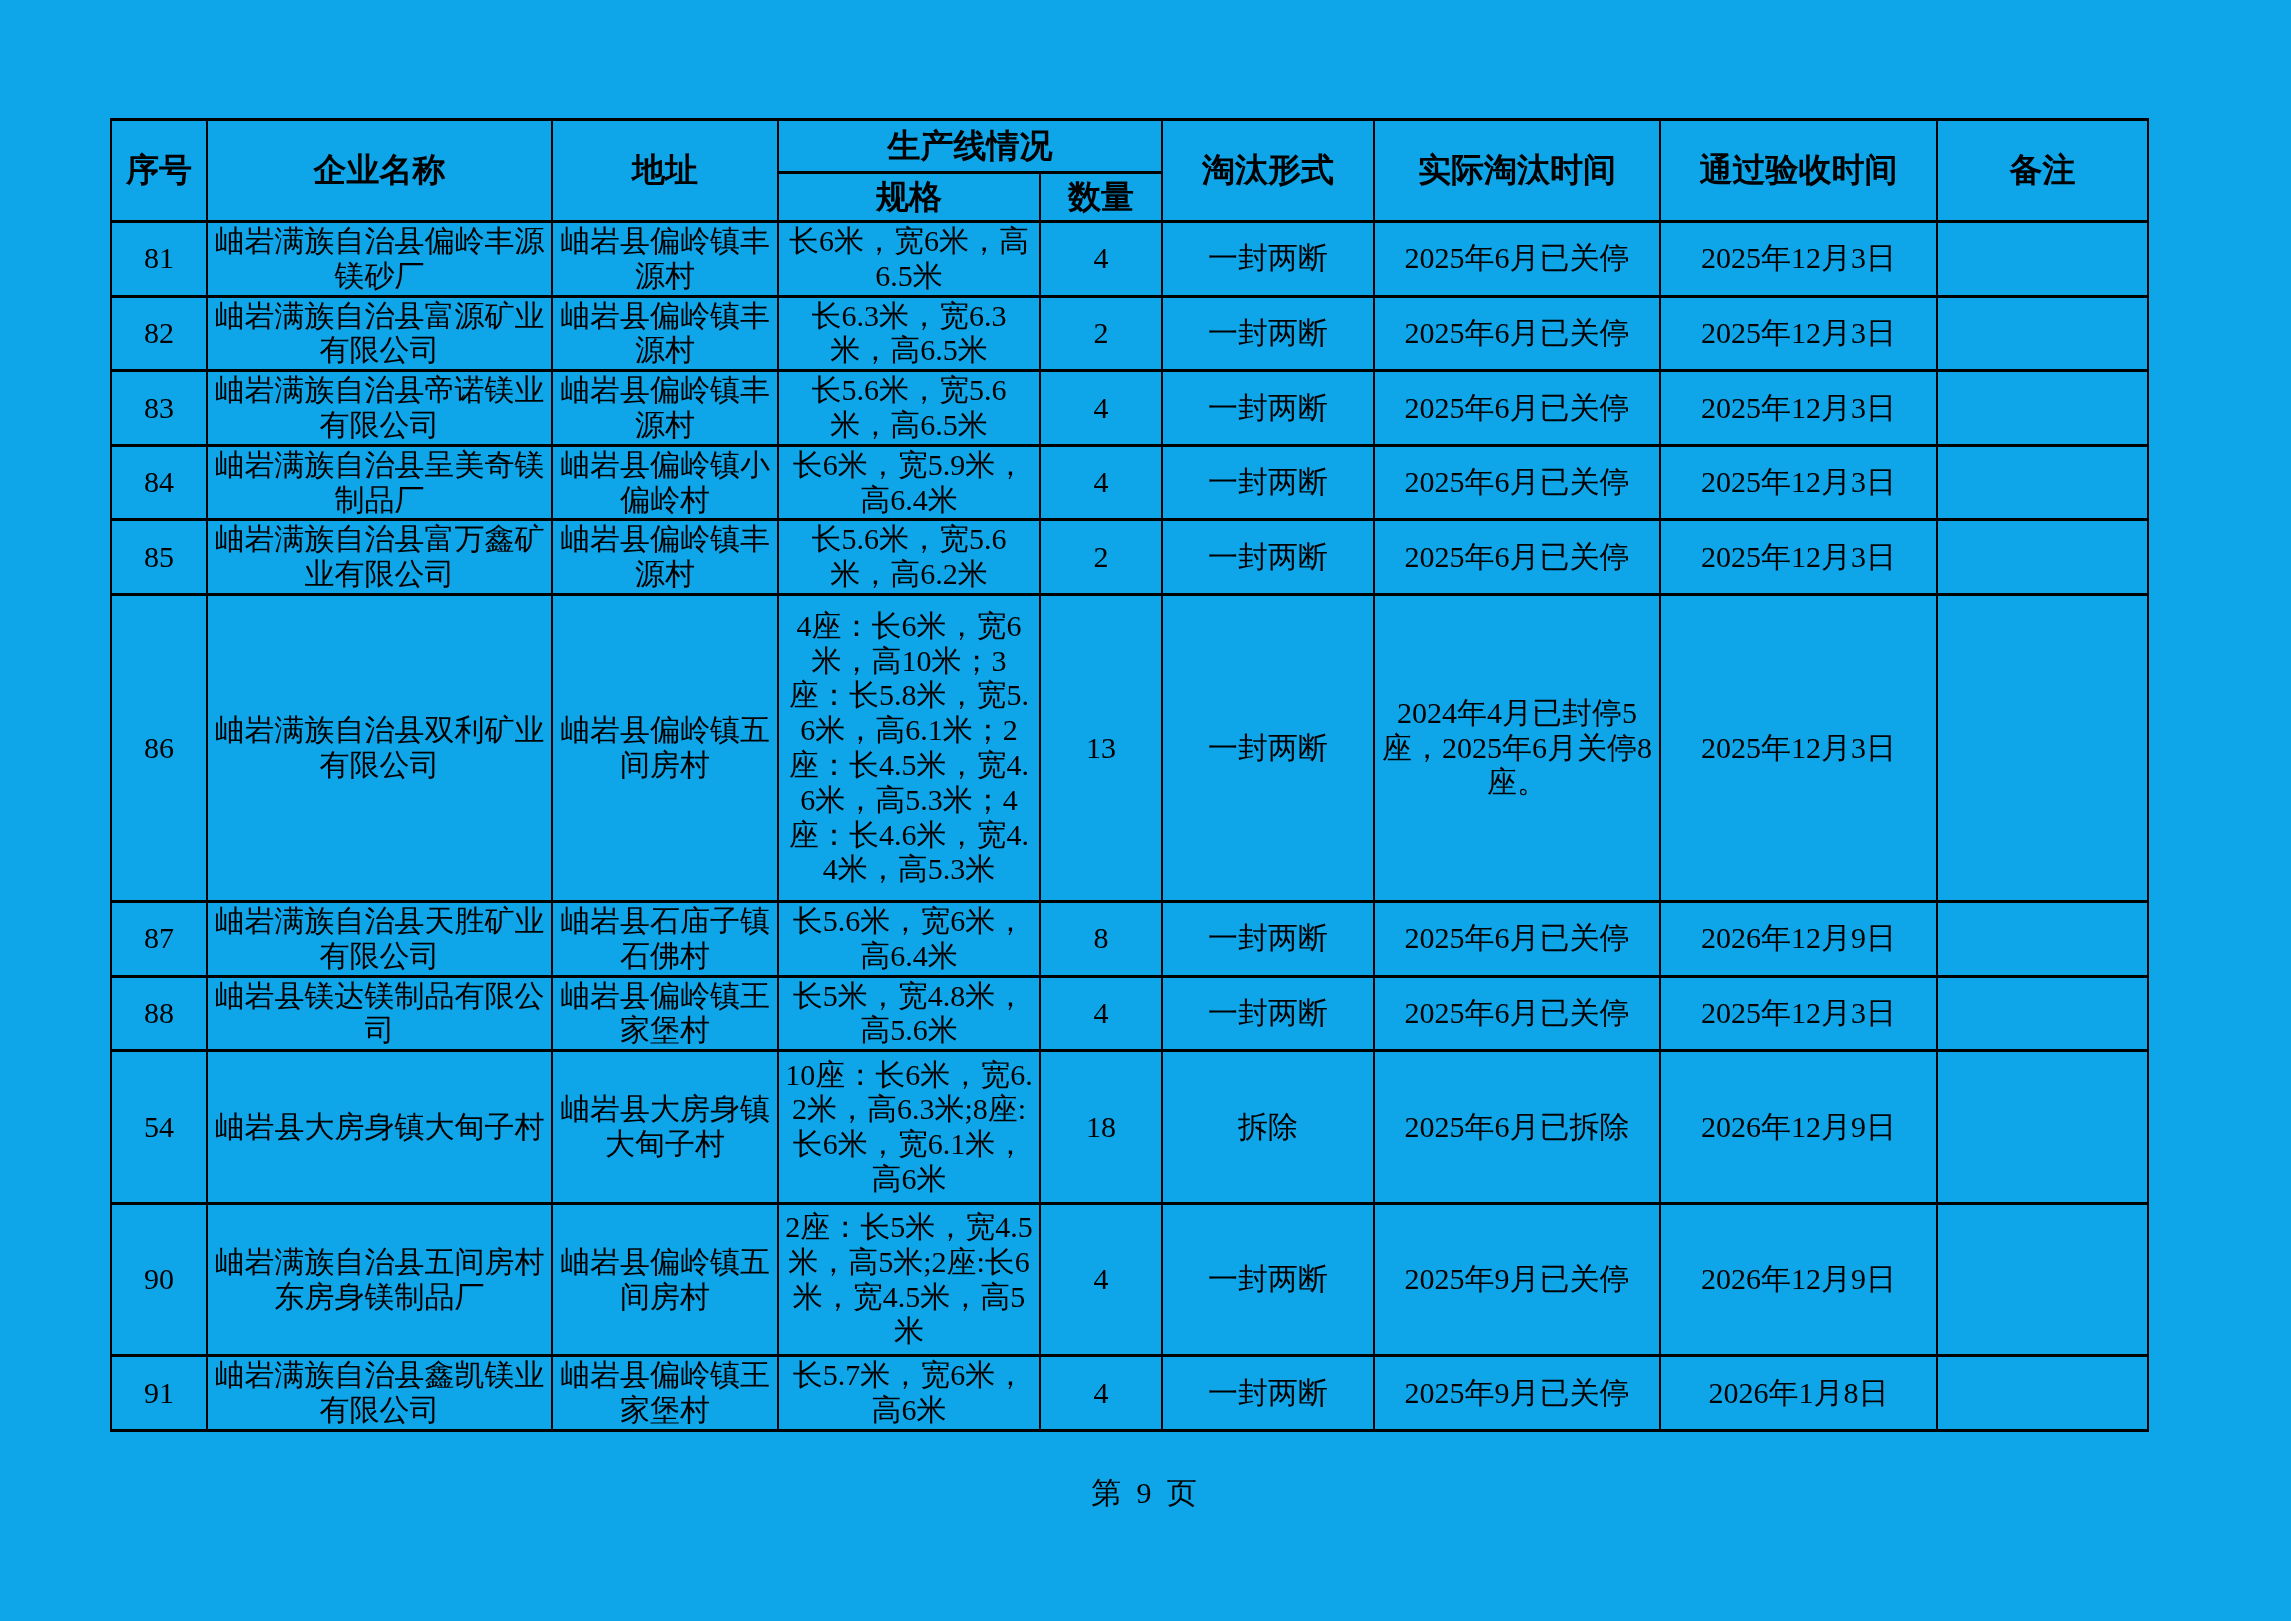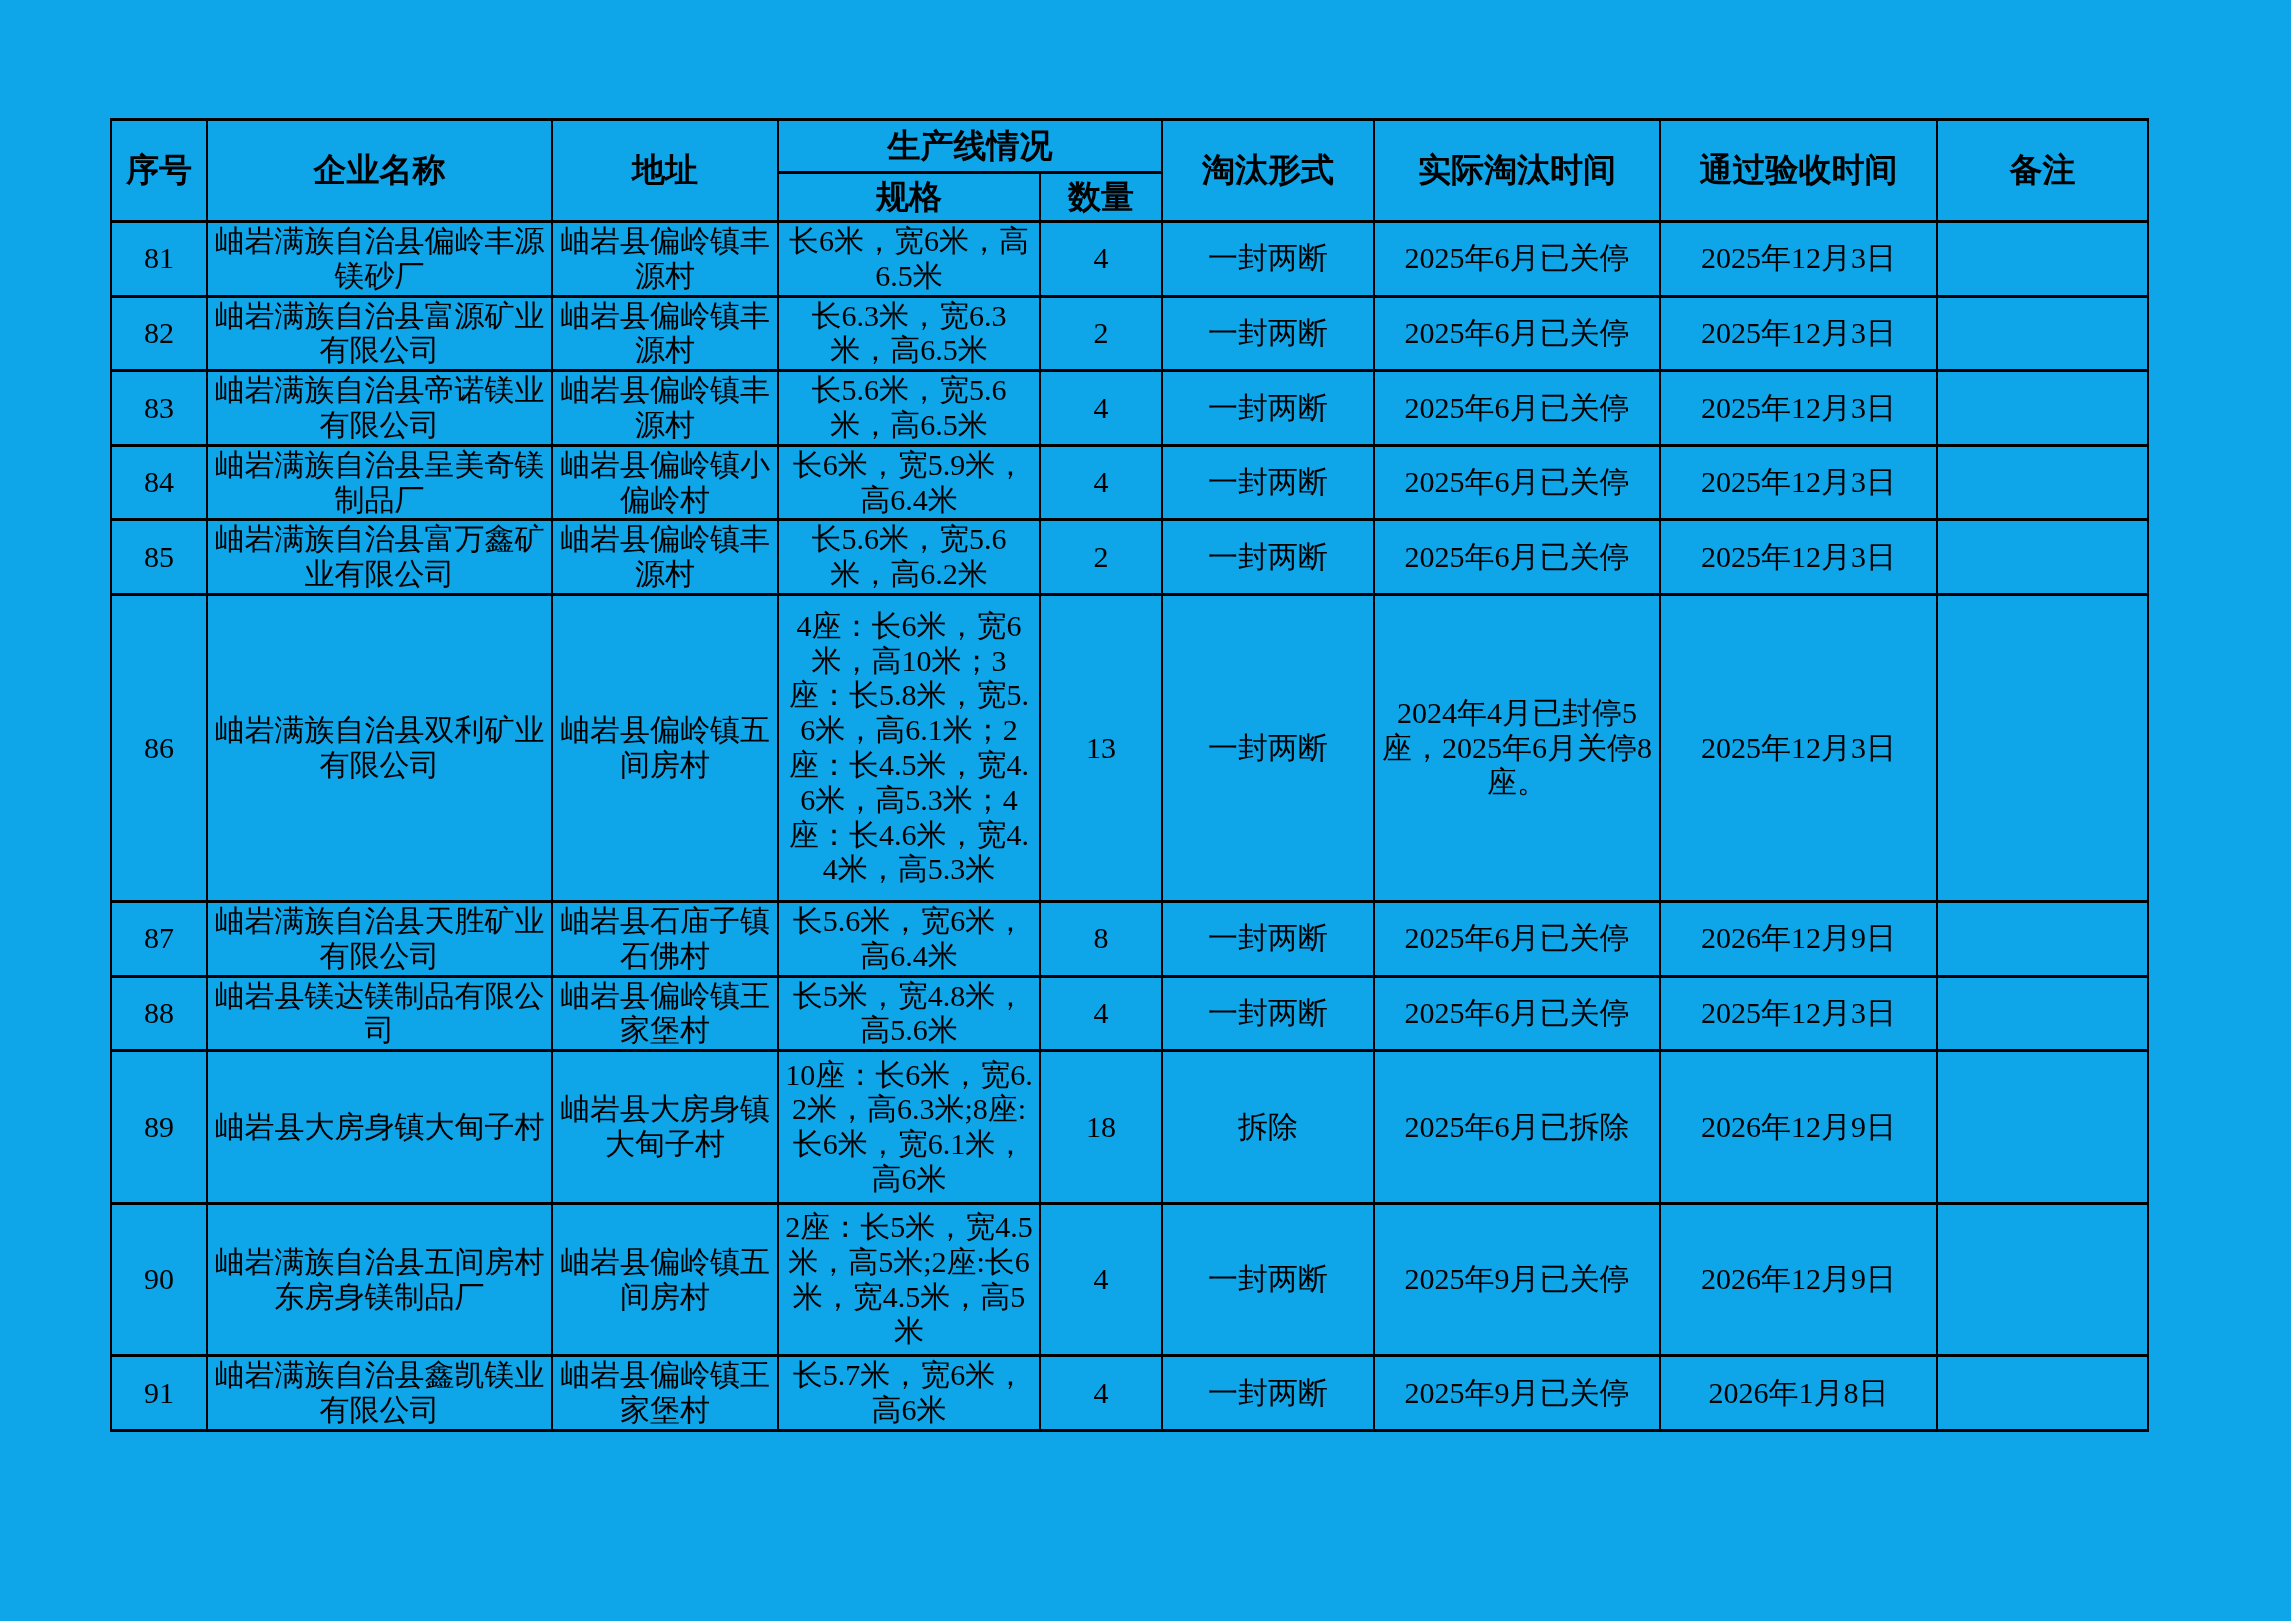--- a/index.html
+++ b/index.html
@@ -174,21 +174,21 @@
           <td class="c-name">岫岩县镁达镁制品有限公司</td>
           <td class="c-addr">岫岩县偏岭镇王家堡村</td>
           <td class="c-spec">长5米，宽4.8米，高5.6米</td>
           <td class="c-qty">4</td>
           <td class="c-form">一封两断</td>
           <td class="c-atime">2025年6月已关停</td>
           <td class="c-ytime">2025年12月3日</td>
           <td class="c-note"></td>
         </tr>
         <tr style="height:153px">
-          <td class="c-no">89</td>
+          <td class="c-no">54</td>
           <td class="c-name">岫岩县大房身镇大甸子村</td>
           <td class="c-addr">岫岩县大房身镇大甸子村</td>
           <td class="c-spec">10座：长6米，宽6.2米，高6.3米;8座:长6米，宽6.1米，高6米</td>
           <td class="c-qty">18</td>
           <td class="c-form">拆除</td>
           <td class="c-atime">2025年6月已拆除</td>
           <td class="c-ytime">2026年12月9日</td>
           <td class="c-note"></td>
         </tr>
         <tr style="height:152px">
@@ -209,14 +209,15 @@
           <td class="c-spec">长5.7米，宽6米，高6米</td>
           <td class="c-qty">4</td>
           <td class="c-form">一封两断</td>
           <td class="c-atime">2025年9月已关停</td>
           <td class="c-ytime">2026年1月8日</td>
           <td class="c-note"></td>
         </tr>
       </tbody>
     </table>
   </div>
+  <div class="page-footer">第 9 页</div>
 </div>
 
 
 </body></html>

